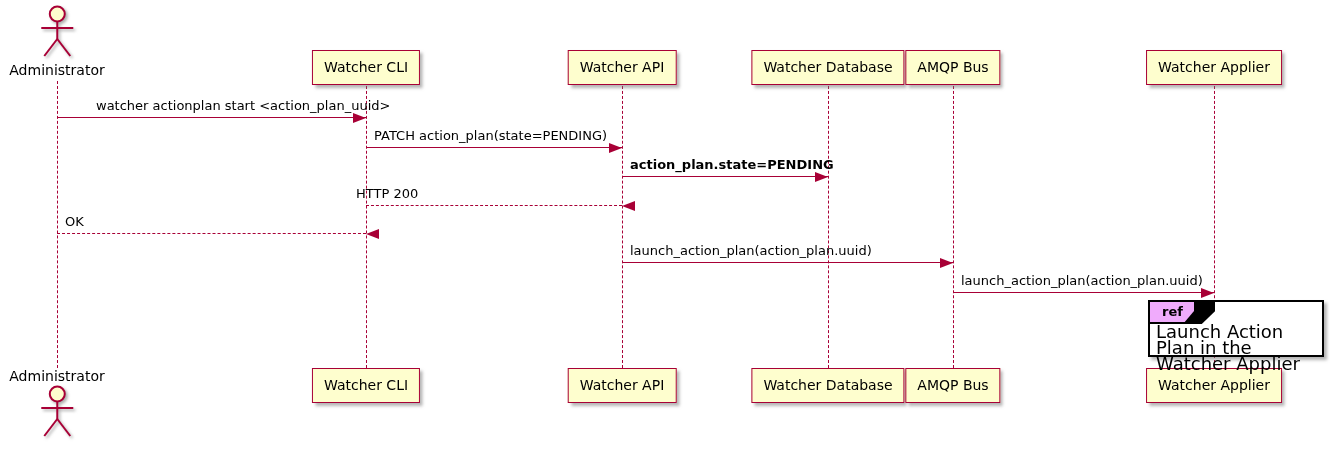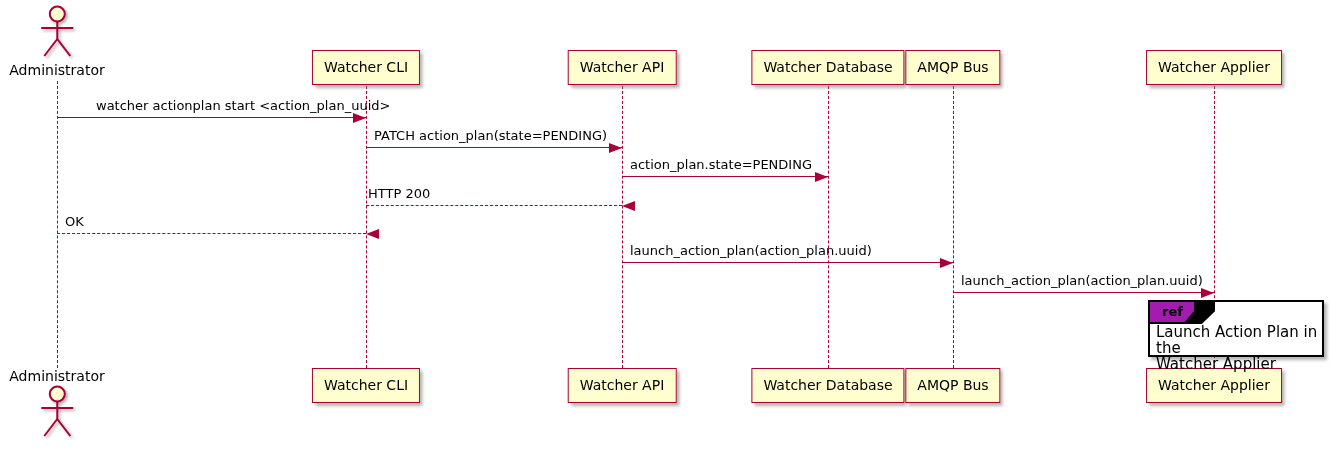--- a/index.html
+++ b/index.html
@@ -48,29 +48,29 @@
     box-shadow:3px 3px 3px rgba(120,120,120,0.55);
     box-sizing:border-box;
   }
   #ref-tab-border{
     position:absolute;top:-1px;left:-1px;
     width:66px;height:23px;background:#000;
     clip-path:polygon(0 0,100% 0,100% 45%,80% 100%,0 100%);
   }
   #ref-tab{
     position:absolute;top:0;left:0;
-    width:44px;height:20px;background:#a21caf;
+    width:44px;height:20px;background:#f0abfc;
     clip-path:polygon(0 0,100% 0,100% 45%,79% 100%,0 100%);
     font-size:13px;font-weight:bold;color:#000;
     line-height:19px;text-align:left;padding-left:12px;
     box-sizing:border-box;
   }
   #ref-body{
     position:absolute;top:22px;left:6px;right:4px;
-    font-size:15px;color:#000;line-height:16px;
+    font-size:18px;color:#000;line-height:16px;
   }
 </style>
 </head>
 <body>
 
 <div id="canvas">
 
   <div id="lifelines">
       <div class="lifeline" style="left: 57px; top: 81px; height: 287px;"></div>
       <div class="lifeline" style="left: 366px; top: 81px; height: 287px;"></div>
@@ -93,24 +93,24 @@
     </div>
   <div id="msgs">
       <div class="msg-line solid" style="left: 57px; top: 117px; width: 309px;"></div>
       <div class="msg-head right" style="top: 113px; left: 353px;"></div>
       <div class="msg-label" style="left: 65px; top: 98px; margin-left: 31px;">watcher actionplan start &lt;action_plan_uuid&gt;</div>
       <div class="msg-line solid" style="left: 366px; top: 147px; width: 256px;"></div>
       <div class="msg-head right" style="top: 143px; left: 609px;"></div>
       <div class="msg-label" style="left: 374px; top: 128px; text-align: center;">PATCH action_plan(state=PENDING)</div>
       <div class="msg-line solid" style="left: 622px; top: 176px; width: 206px;"></div>
       <div class="msg-head right" style="top: 172px; left: 815px;"></div>
-      <div class="msg-label" style="left: 630px; top: 157px;">action_plan.state=PENDING</div>
+      <div class="msg-label" style="left: 630px; top: 157px; font-weight: bold;">action_plan.state=PENDING</div>
       <div class="msg-line dashed" style="left: 366px; top: 205px; width: 256px;"></div>
       <div class="msg-head left" style="top: 201px; left: 622px;"></div>
-      <div class="msg-label" style="left: 368px; top: 186px;">HTTP 200</div>
+      <div class="msg-label" style="left: 356px; top: 186px;">HTTP 200</div>
       <div class="msg-line dashed" style="left: 57px; top: 233px; width: 309px;"></div>
       <div class="msg-head left" style="top: 229px; left: 366px;"></div>
       <div class="msg-label" style="left: 65px; top: 214px;">OK</div>
       <div class="msg-line solid" style="left: 622px; top: 262px; width: 331px;"></div>
       <div class="msg-head right" style="top: 258px; left: 940px;"></div>
       <div class="msg-label" style="left: 630px; top: 243px;">launch_action_plan(action_plan.uuid)</div>
       <div class="msg-line solid" style="left: 953px; top: 292px; width: 261px;"></div>
       <div class="msg-head right" style="top: 288px; left: 1201px;"></div>
       <div class="msg-label" style="left: 961px; top: 273px;">launch_action_plan(action_plan.uuid)</div>
     </div>

